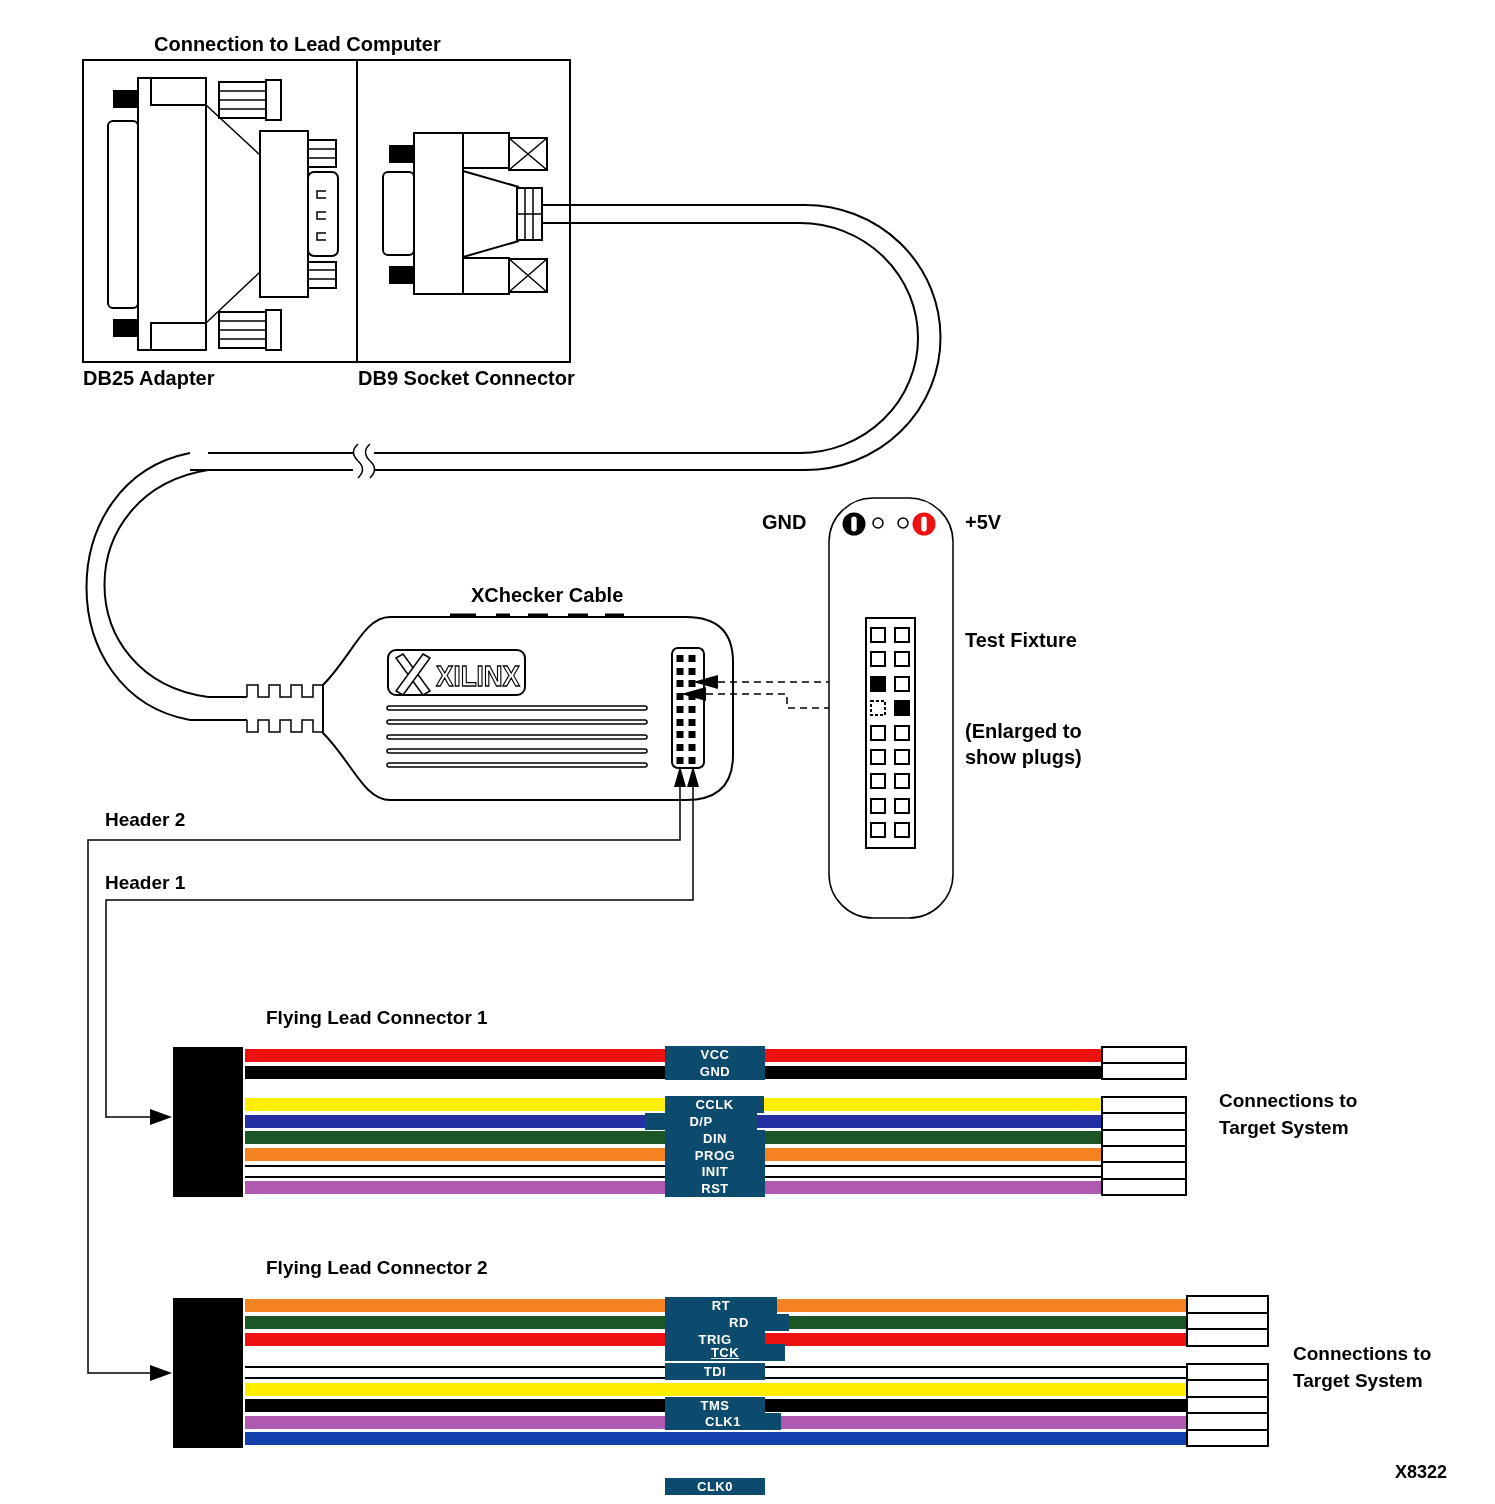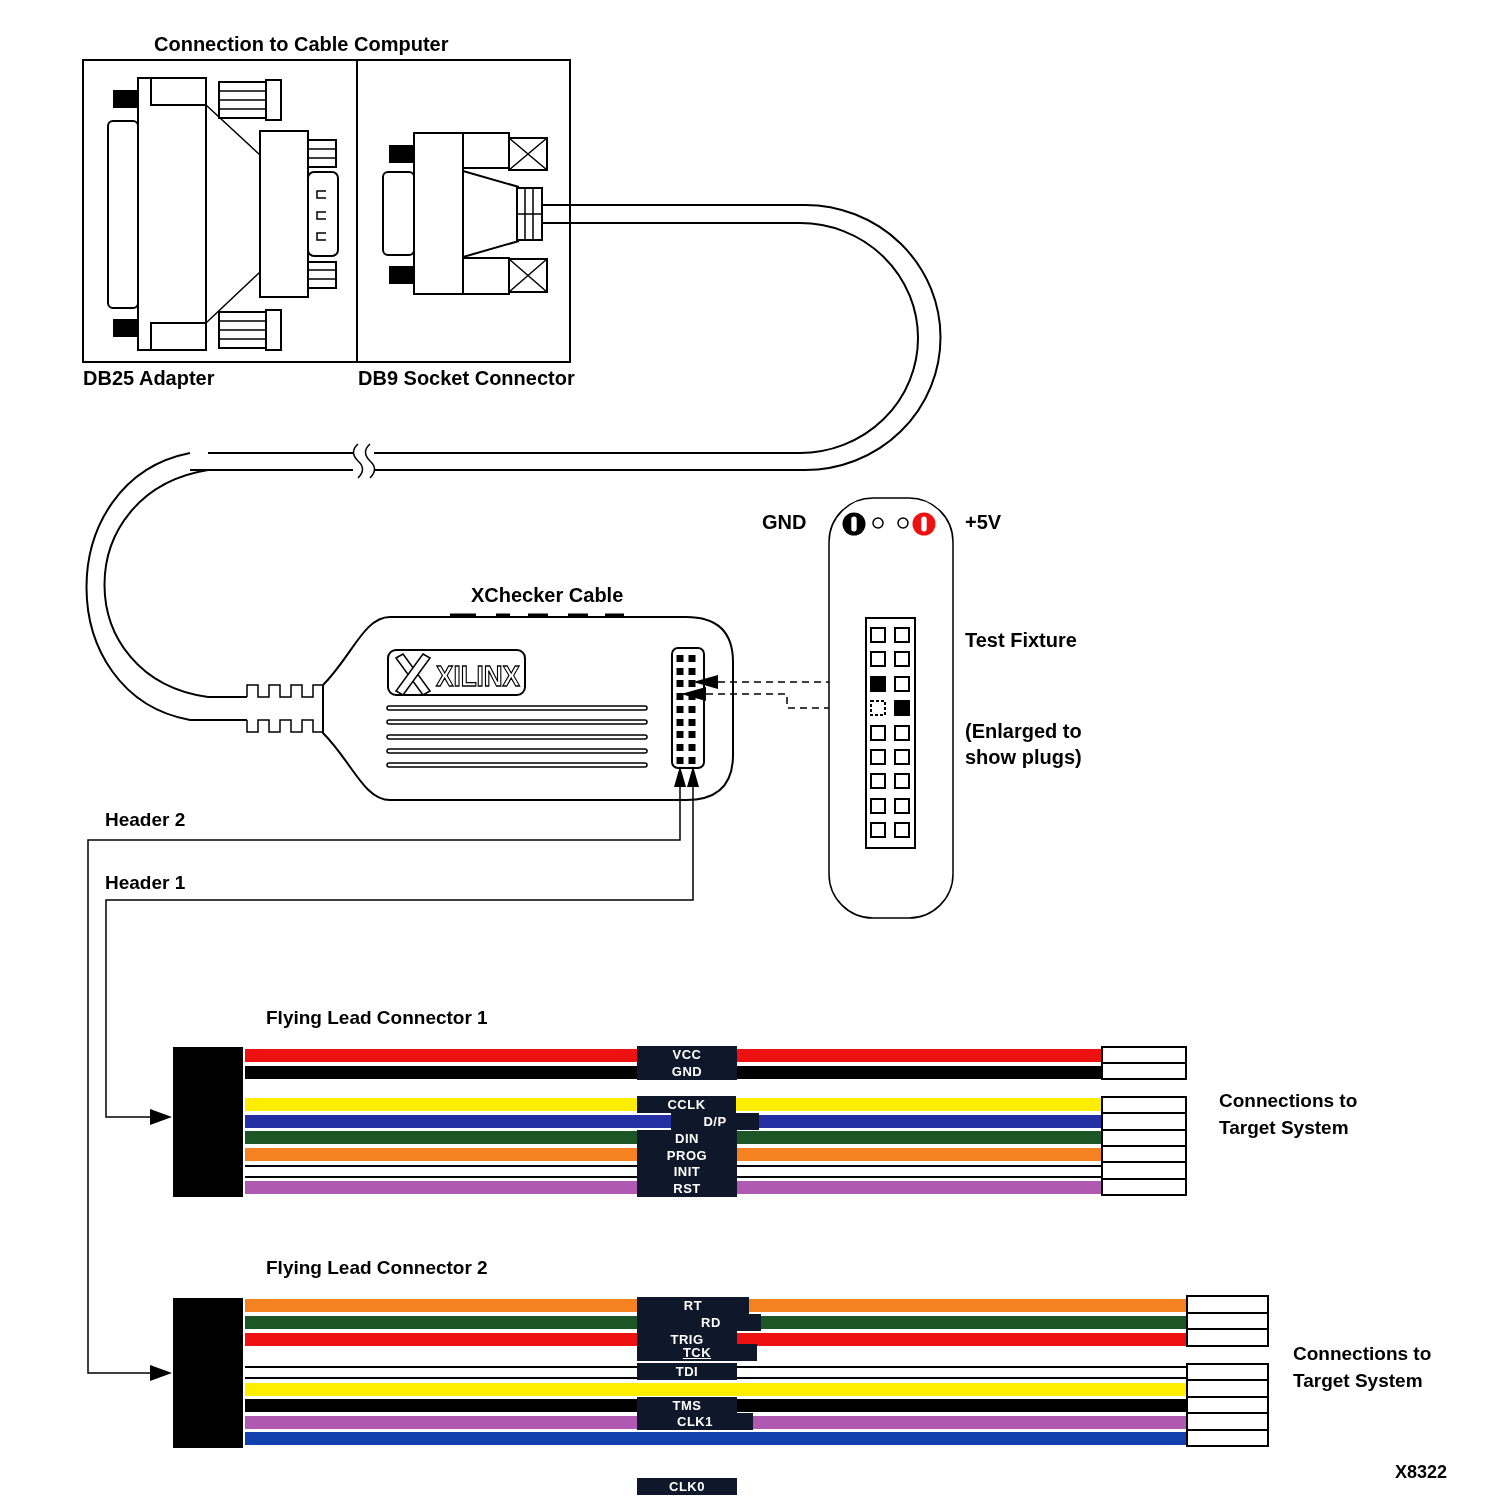--- a/index.html
+++ b/index.html
@@ -5,23 +5,23 @@
   html,body{margin:0;padding:0;background:#fff;}
   .stage{position:relative;width:1495px;height:1504px;background:#ffffff;
          font-family:"Liberation Sans",sans-serif;overflow:hidden;}
   .stage svg{position:absolute;left:0;top:0;}
   .t{position:absolute;font-weight:bold;color:#000;white-space:nowrap;}
   #leads{position:absolute;left:0;top:0;width:100%;height:100%;}
   .lead-body{position:absolute;background:#000;}
   .wire{position:absolute;height:13px;}
   .wire.outlined{box-sizing:border-box;background:#fff;
                  border-top:2px solid #000;border-bottom:2px solid #000;}
-  .wlabel{position:absolute;background:#0f172a;color:#fff;font-weight:bold;
+  .wlabel{position:absolute;background:#0c4a6e;color:#fff;font-weight:bold;
           font-size:13px;display:flex;align-items:center;justify-content:center;
-          letter-spacing:.5px;}
+          letter-spacing:.5px;margin-left:28px;}
   .cgroup{position:absolute;background:#fff;border:2px solid #000;
           box-sizing:border-box;display:flex;flex-direction:column;}
   .crow{flex:1;border-bottom:2px solid #000;box-sizing:border-box;}
   .crow:last-child{border-bottom:none;}
 </style>
 </head>
 <body>
 
 <div class="stage">
 
@@ -179,21 +179,21 @@
 
   <div id="leads">
       <div class="lead-body" style="left: 173px; top: 1047px; width: 70px; height: 150px;"></div>
       <div class="wire" style="left: 245px; top: 1049px; width: 856px; background: rgb(238, 17, 17);"></div>
       <div class="wlabel" style="left: 637px; top: 1046px; width: 100px; height: 17px;">VCC</div>
       <div class="wire" style="left: 245px; top: 1066px; width: 856px; background: rgb(0, 0, 0);"></div>
       <div class="wlabel" style="left: 637px; top: 1063px; width: 100px; height: 17px;">GND</div>
       <div class="wire" style="left: 245px; top: 1098px; width: 856px; background: rgb(255, 238, 0);"></div>
       <div class="wlabel" style="left: 637px; top: 1096px; width: 99px; height: 17px;">CCLK</div>
       <div class="wire" style="left: 245px; top: 1115px; width: 856px; background: rgb(35, 47, 162);"></div>
-      <div class="wlabel" style="left: 671px; top: 1113px; width: 88px; height: 17px;">D/P</div>
+      <div class="wlabel" style="left: 617px; top: 1113px; width: 112px; height: 17px;">D/P</div>
       <div class="wire" style="left: 245px; top: 1131px; width: 856px; background: rgb(29, 86, 38);"></div>
       <div class="wlabel" style="left: 637px; top: 1130px; width: 100px; height: 17px;">DIN</div>
       <div class="wire" style="left: 245px; top: 1148px; width: 856px; background: rgb(245, 130, 32);"></div>
       <div class="wlabel" style="left: 637px; top: 1147px; width: 100px; height: 17px;">PROG</div>
       <div class="wire outlined" style="left: 245px; top: 1165px; width: 856px;"></div>
       <div class="wlabel" style="left: 637px; top: 1163px; width: 100px; height: 17px;">INIT</div>
       <div class="wire" style="left: 245px; top: 1181px; width: 856px; background: rgb(176, 89, 176);"></div>
       <div class="wlabel" style="left: 637px; top: 1180px; width: 100px; height: 17px;">RST</div>
       <div class="cgroup" style="left: 1101px; top: 1046px; width: 86px; height: 34px;">
         <div class="crow"></div>
@@ -231,21 +231,21 @@
       </div>
       <div class="cgroup" style="left: 1186px; top: 1363px; width: 83px; height: 84px;">
         <div class="crow"></div>
         <div class="crow"></div>
         <div class="crow"></div>
         <div class="crow"></div>
         <div class="crow"></div>
       </div>
     </div>
 
-  <div class="t" style="left:154px;top:33px;font-size:20px">Connection to Cable Computer</div>
+  <div class="t" style="left:154px;top:33px;font-size:20px">Connection to Lead Computer</div>
   <div class="t" style="left:83px;top:367px;font-size:20px">DB25 Adapter</div>
   <div class="t" style="left:358px;top:367px;font-size:20px">DB9 Socket Connector</div>
   <div class="t" style="left:471px;top:584px;font-size:20px">XChecker Cable</div>
   <div class="t" style="left:762px;top:511px;font-size:20px">GND</div>
   <div class="t" style="left:965px;top:511px;font-size:20px">+5V</div>
   <div class="t" style="left:965px;top:629px;font-size:20px">Test Fixture</div>
   <div class="t" style="left:965px;top:718px;font-size:20px;line-height:26px">
     <div>(Enlarged to</div>
     <div>show plugs)</div>
   </div>

